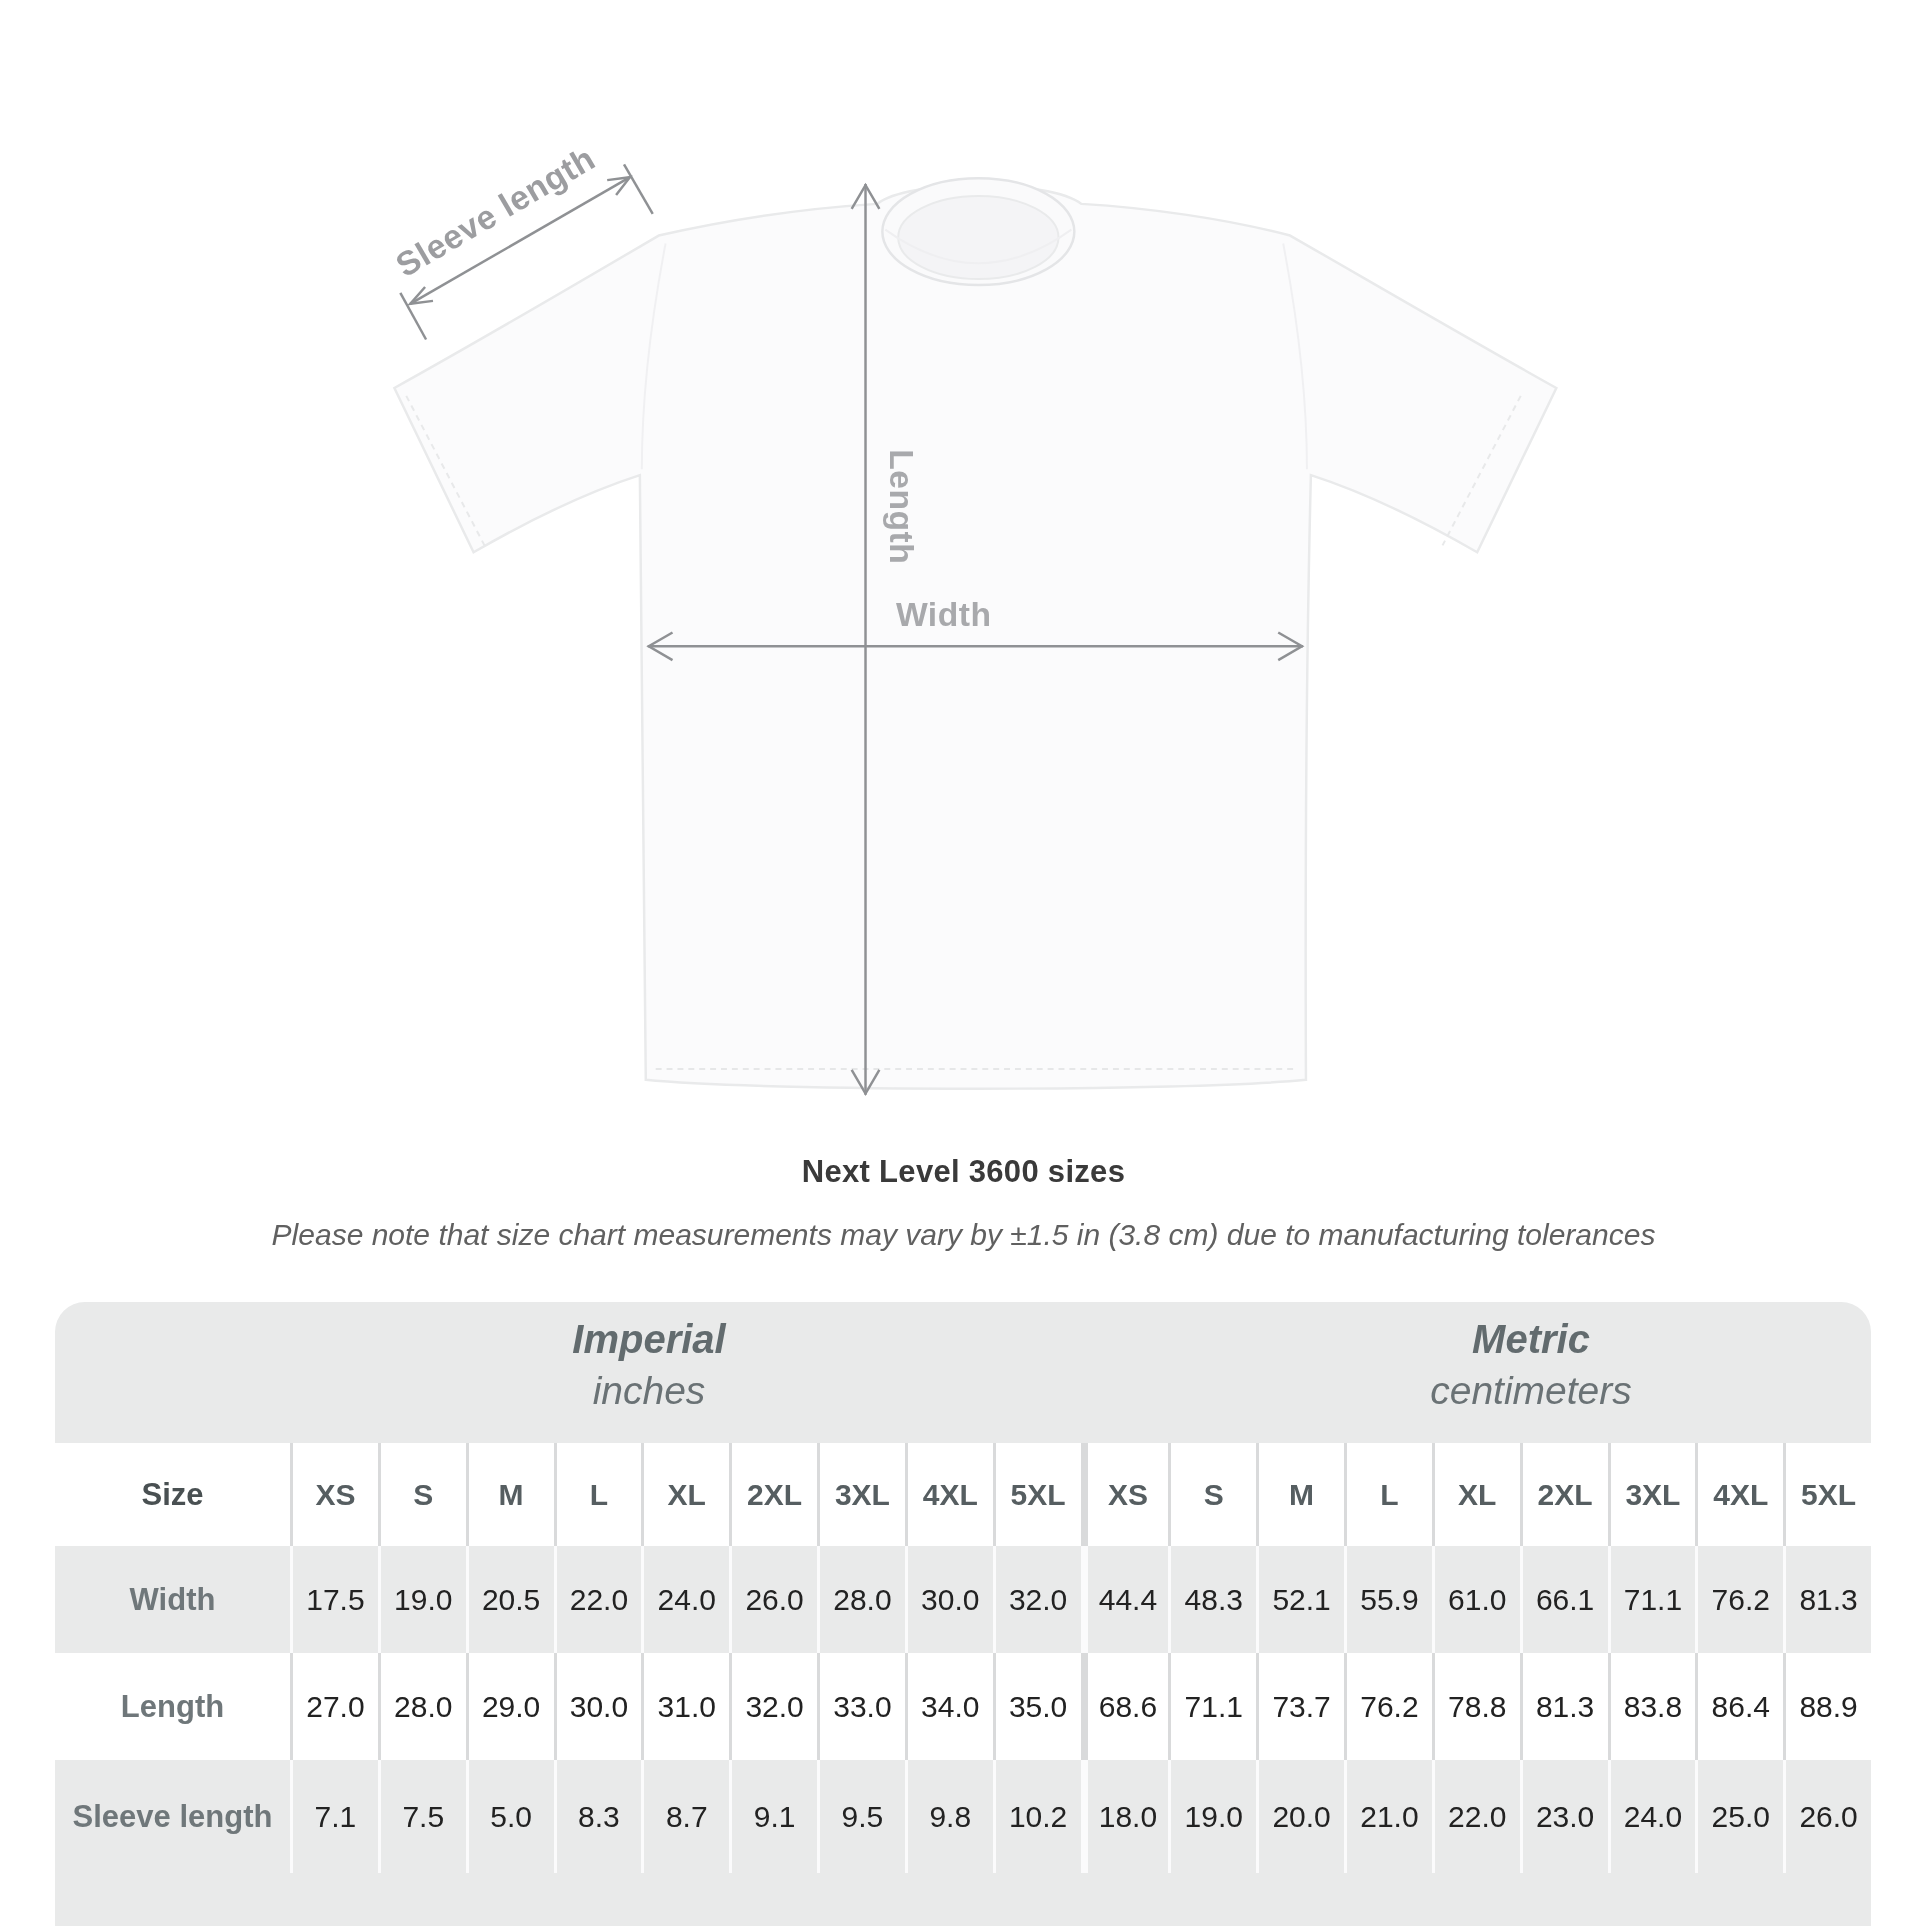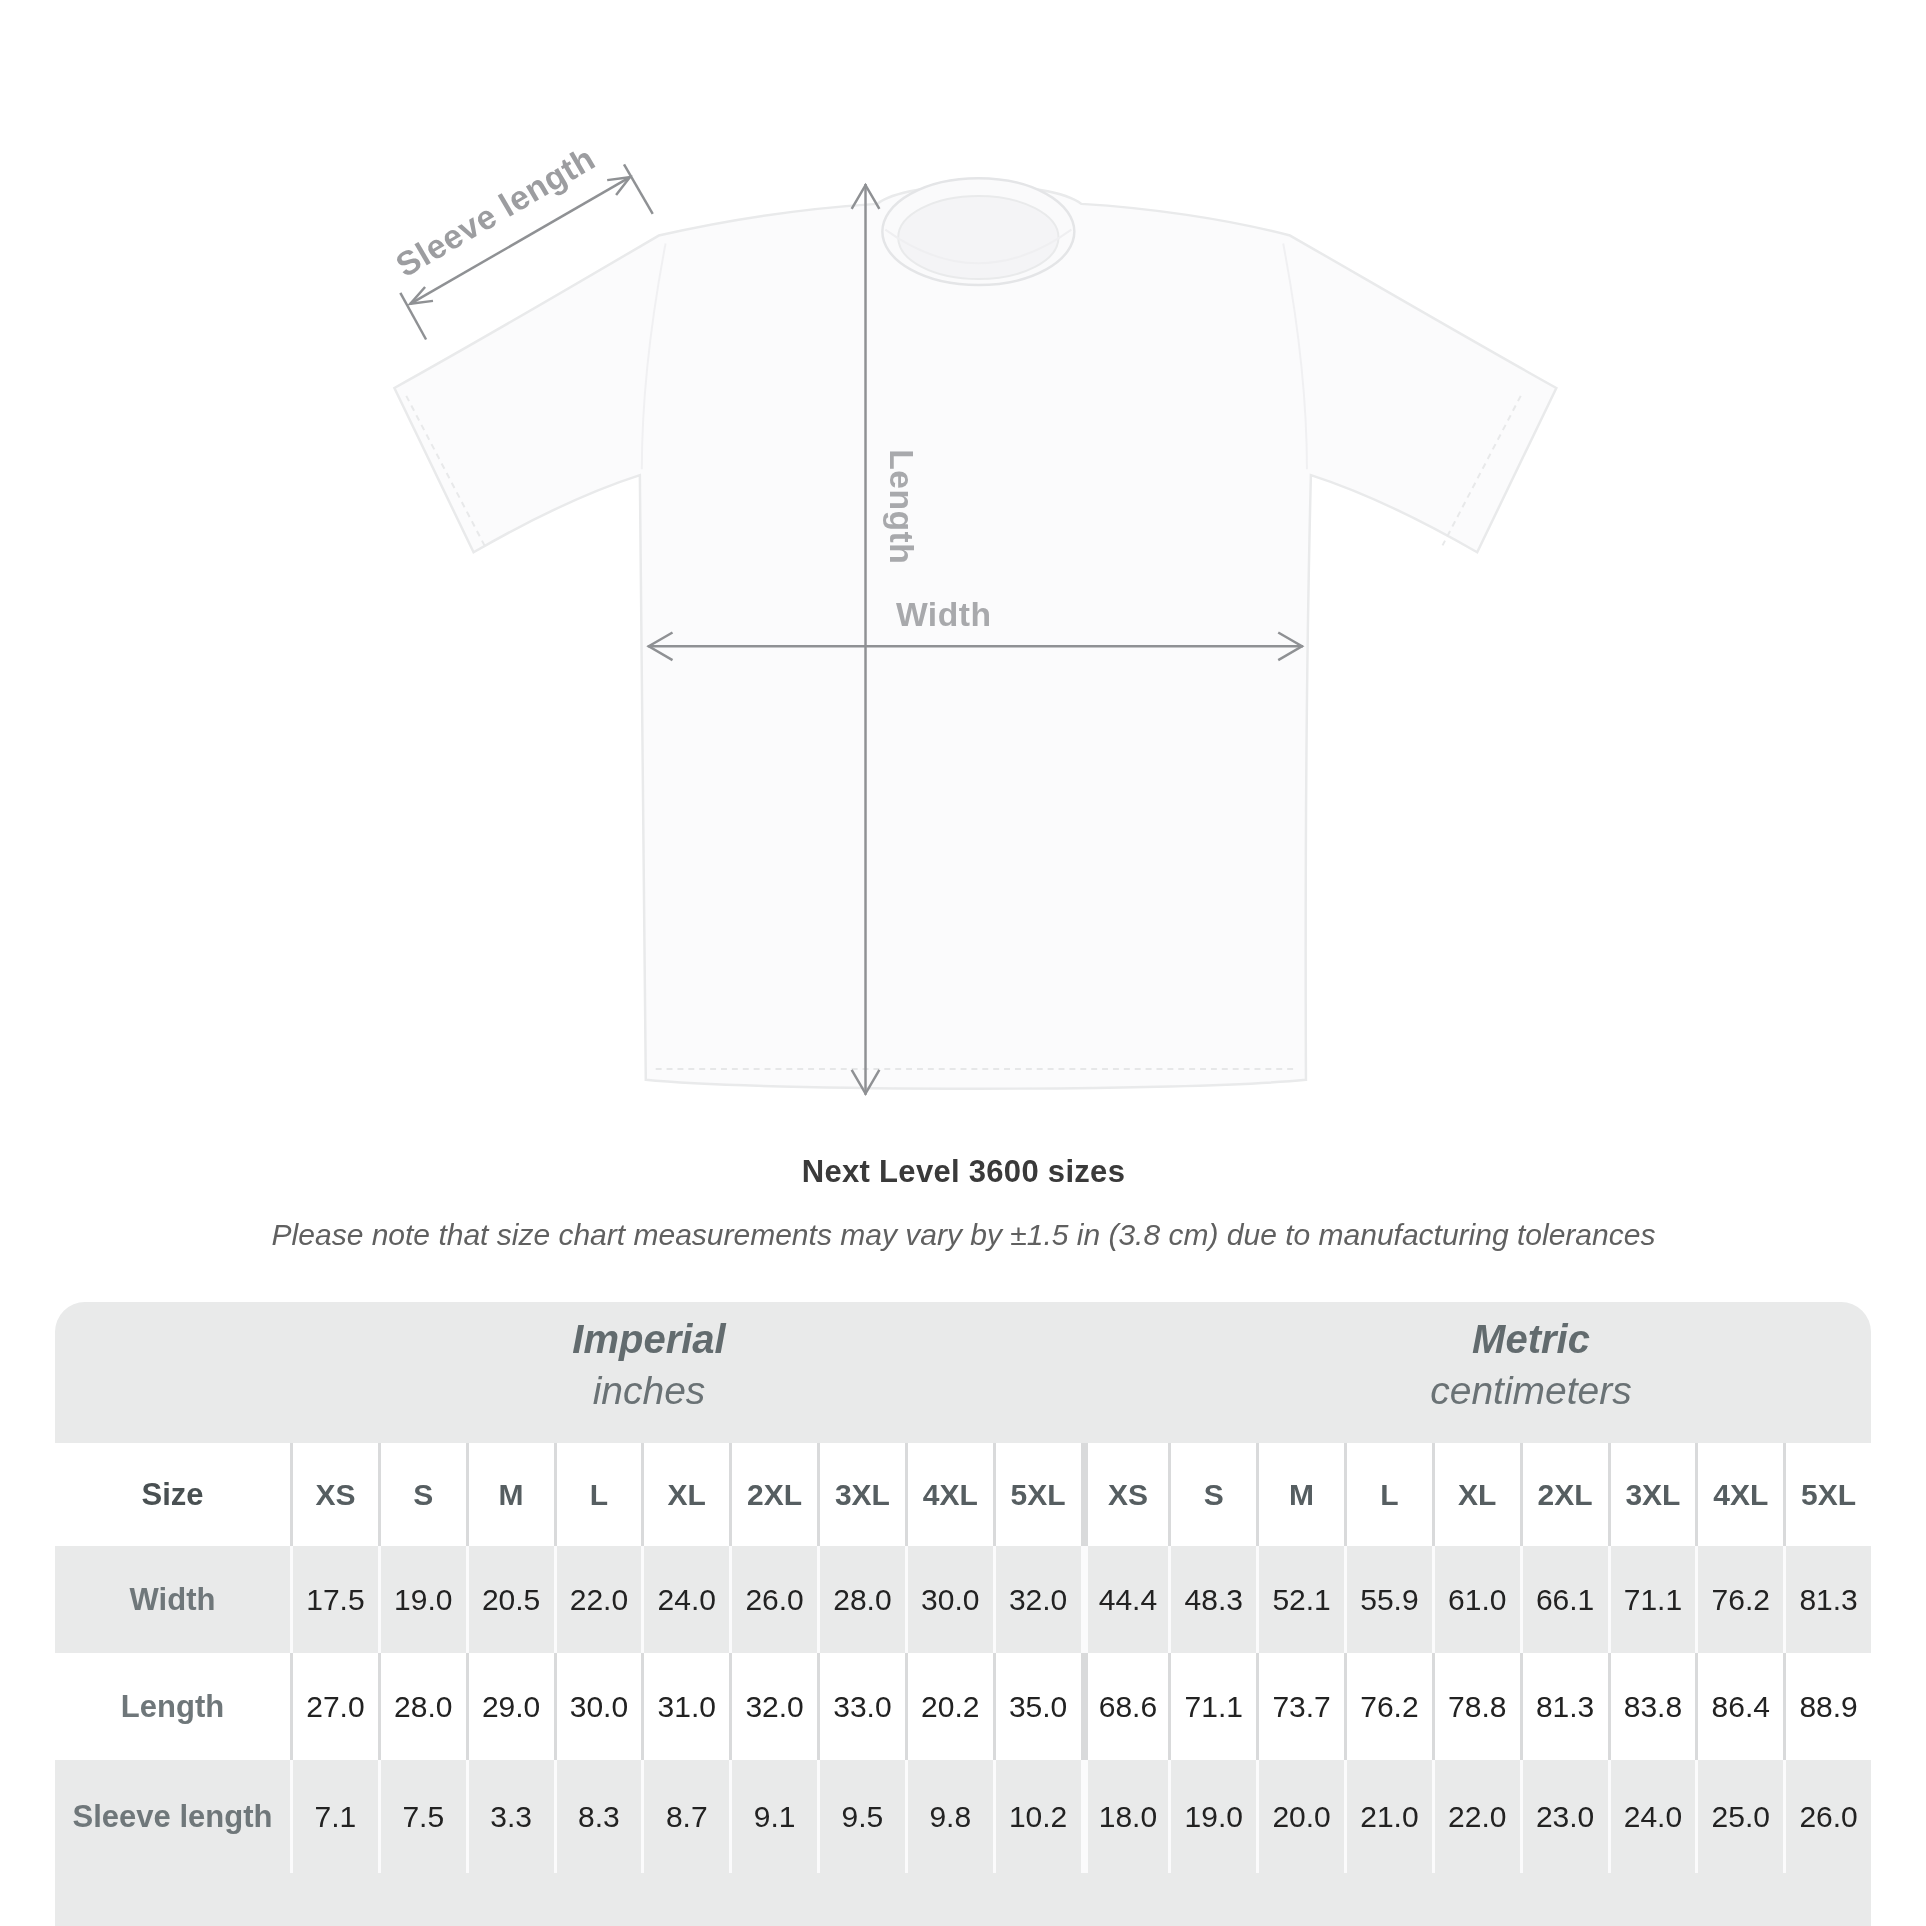--- a/index.html
+++ b/index.html
@@ -172,38 +172,38 @@
 
   <div class="row r-white r-length">
     <div class="cell lab">Length</div>
     <div class="cell num">27.0</div>
     <div class="cell num">28.0</div>
     <div class="cell num">29.0</div>
     <div class="cell num">30.0</div>
     <div class="cell num">31.0</div>
     <div class="cell num">32.0</div>
     <div class="cell num">33.0</div>
-    <div class="cell num">20.2</div>
+    <div class="cell num">34.0</div>
     <div class="cell num">35.0</div>
     <div class="cell num gsep">68.6</div>
     <div class="cell num">71.1</div>
     <div class="cell num">73.7</div>
     <div class="cell num">76.2</div>
     <div class="cell num">78.8</div>
     <div class="cell num">81.3</div>
     <div class="cell num">83.8</div>
     <div class="cell num">86.4</div>
     <div class="cell num">88.9</div>
   </div>
 
   <div class="row r-gray r-sleeve">
     <div class="cell lab">Sleeve length</div>
     <div class="cell num">7.1</div>
     <div class="cell num">7.5</div>
-    <div class="cell num">3.3</div>
+    <div class="cell num">5.0</div>
     <div class="cell num">8.3</div>
     <div class="cell num">8.7</div>
     <div class="cell num">9.1</div>
     <div class="cell num">9.5</div>
     <div class="cell num">9.8</div>
     <div class="cell num">10.2</div>
     <div class="cell num gsep">18.0</div>
     <div class="cell num">19.0</div>
     <div class="cell num">20.0</div>
     <div class="cell num">21.0</div>

